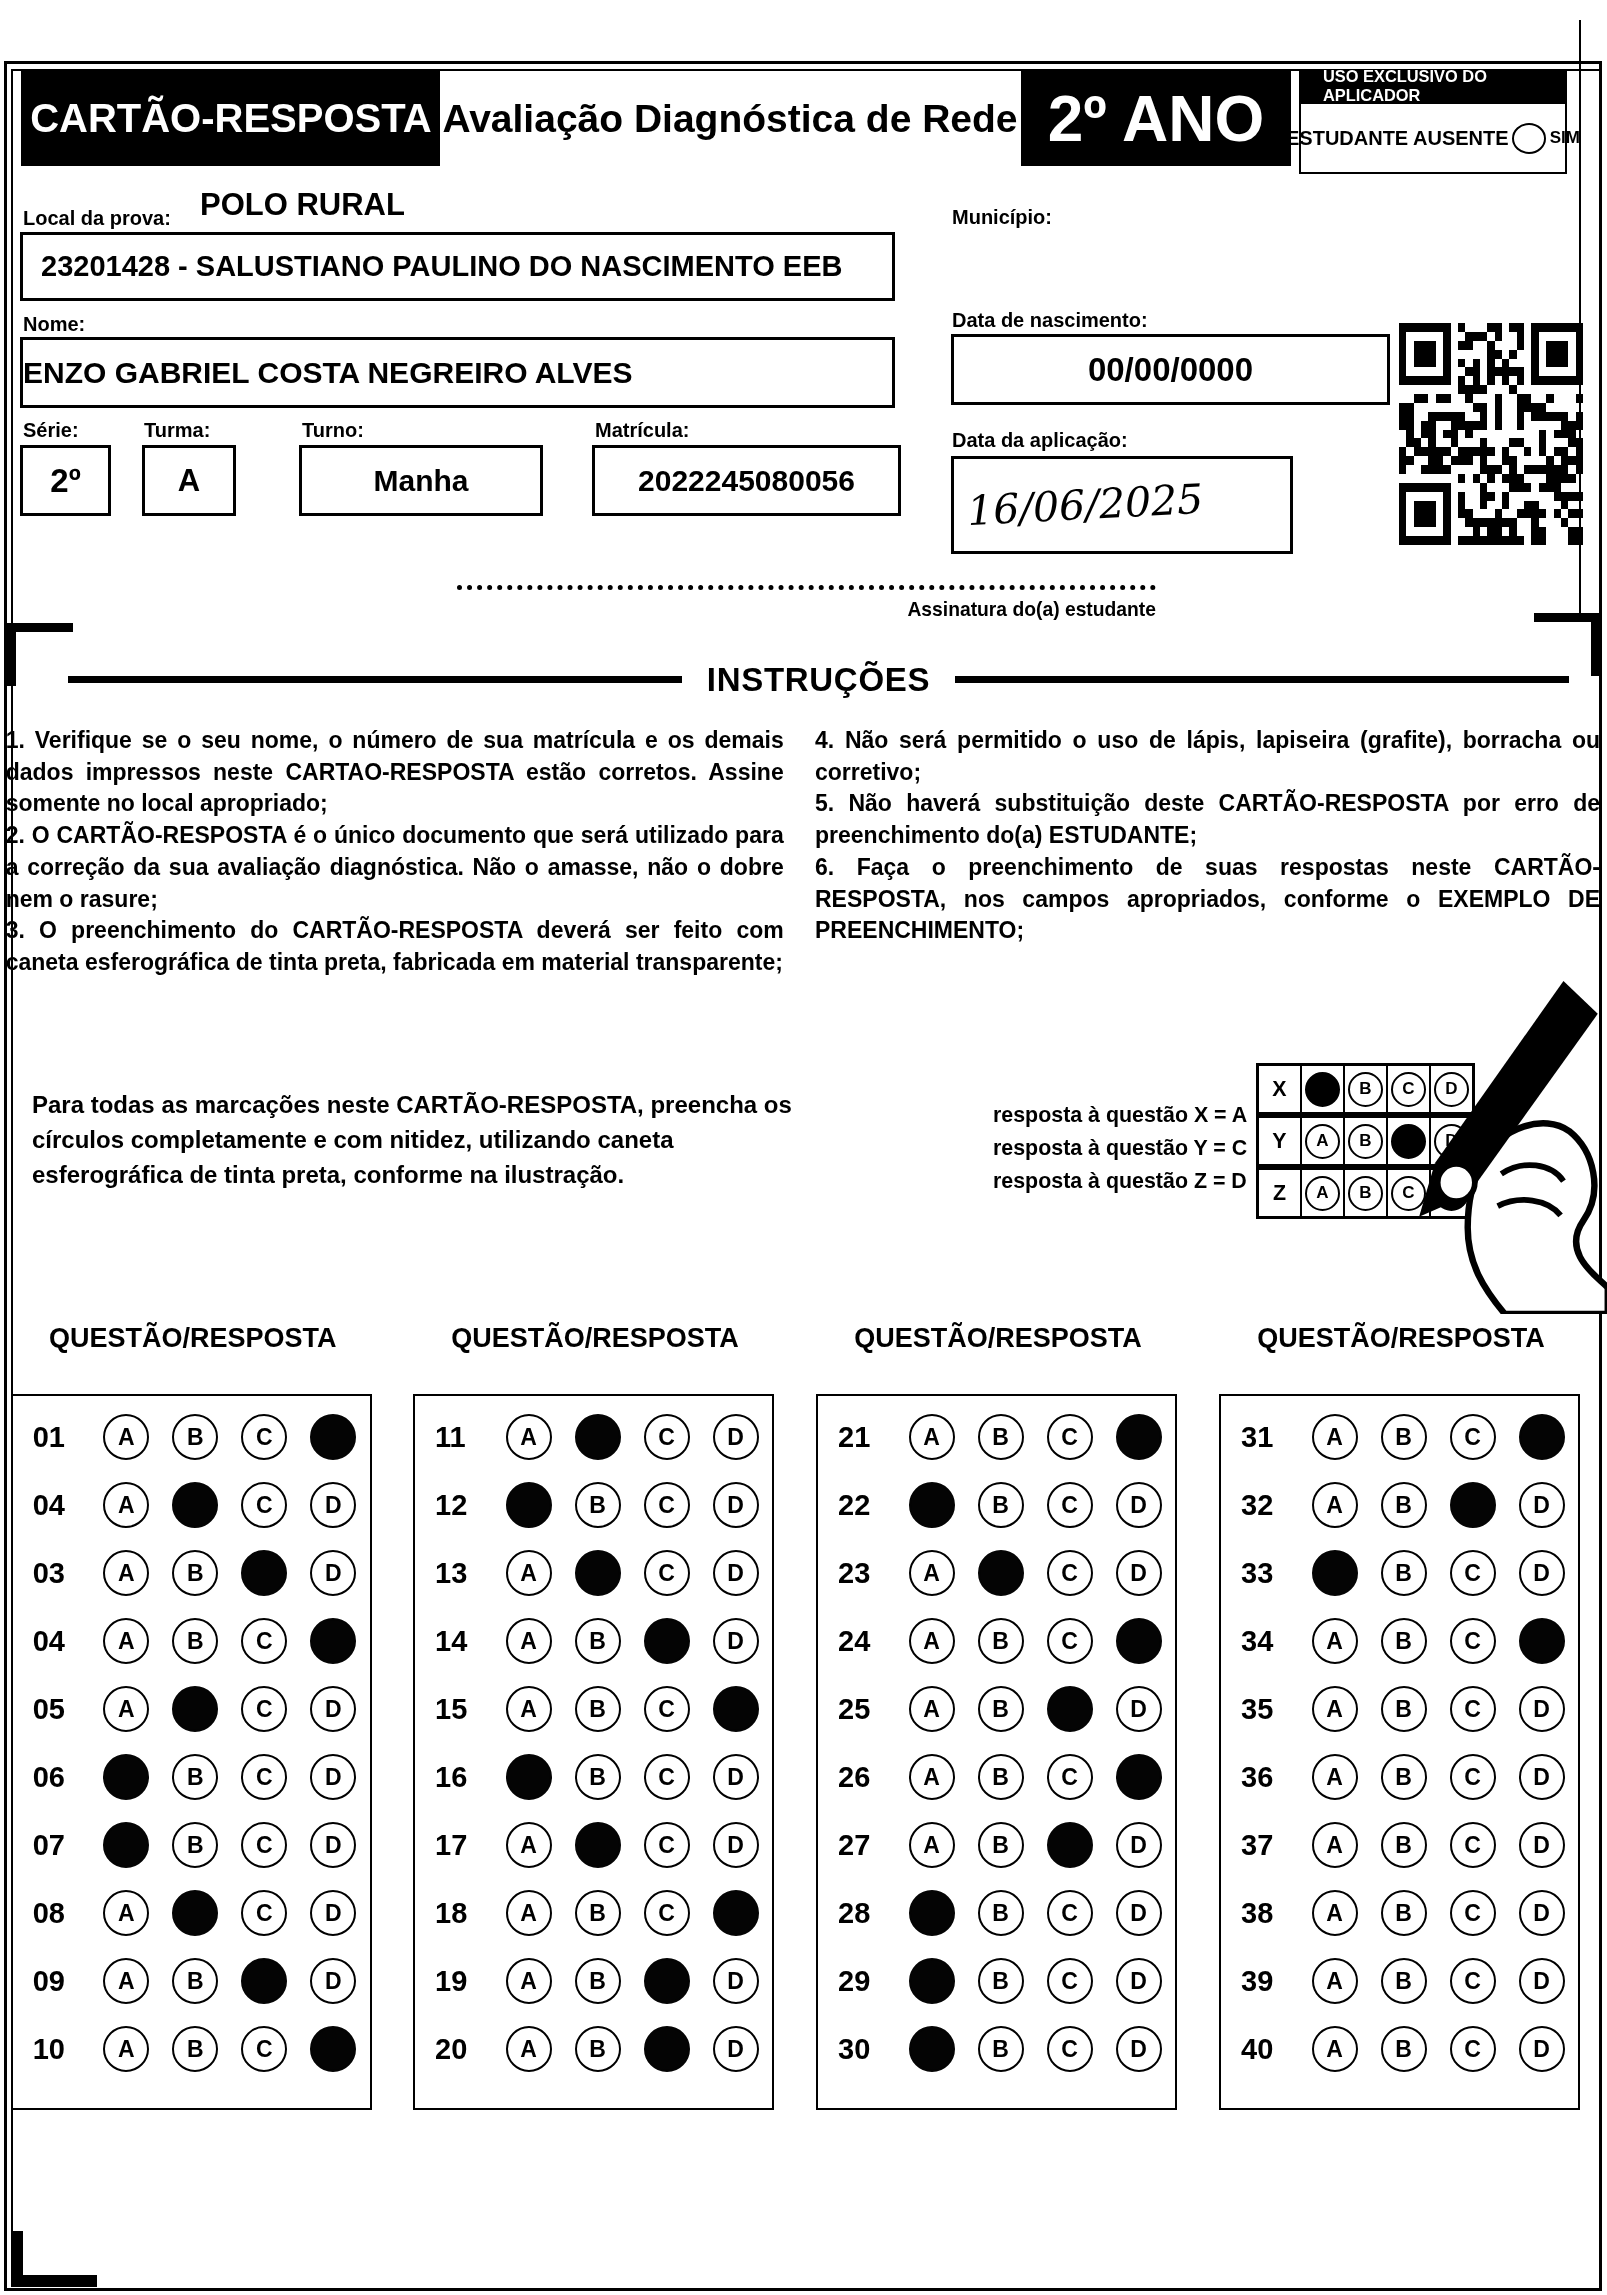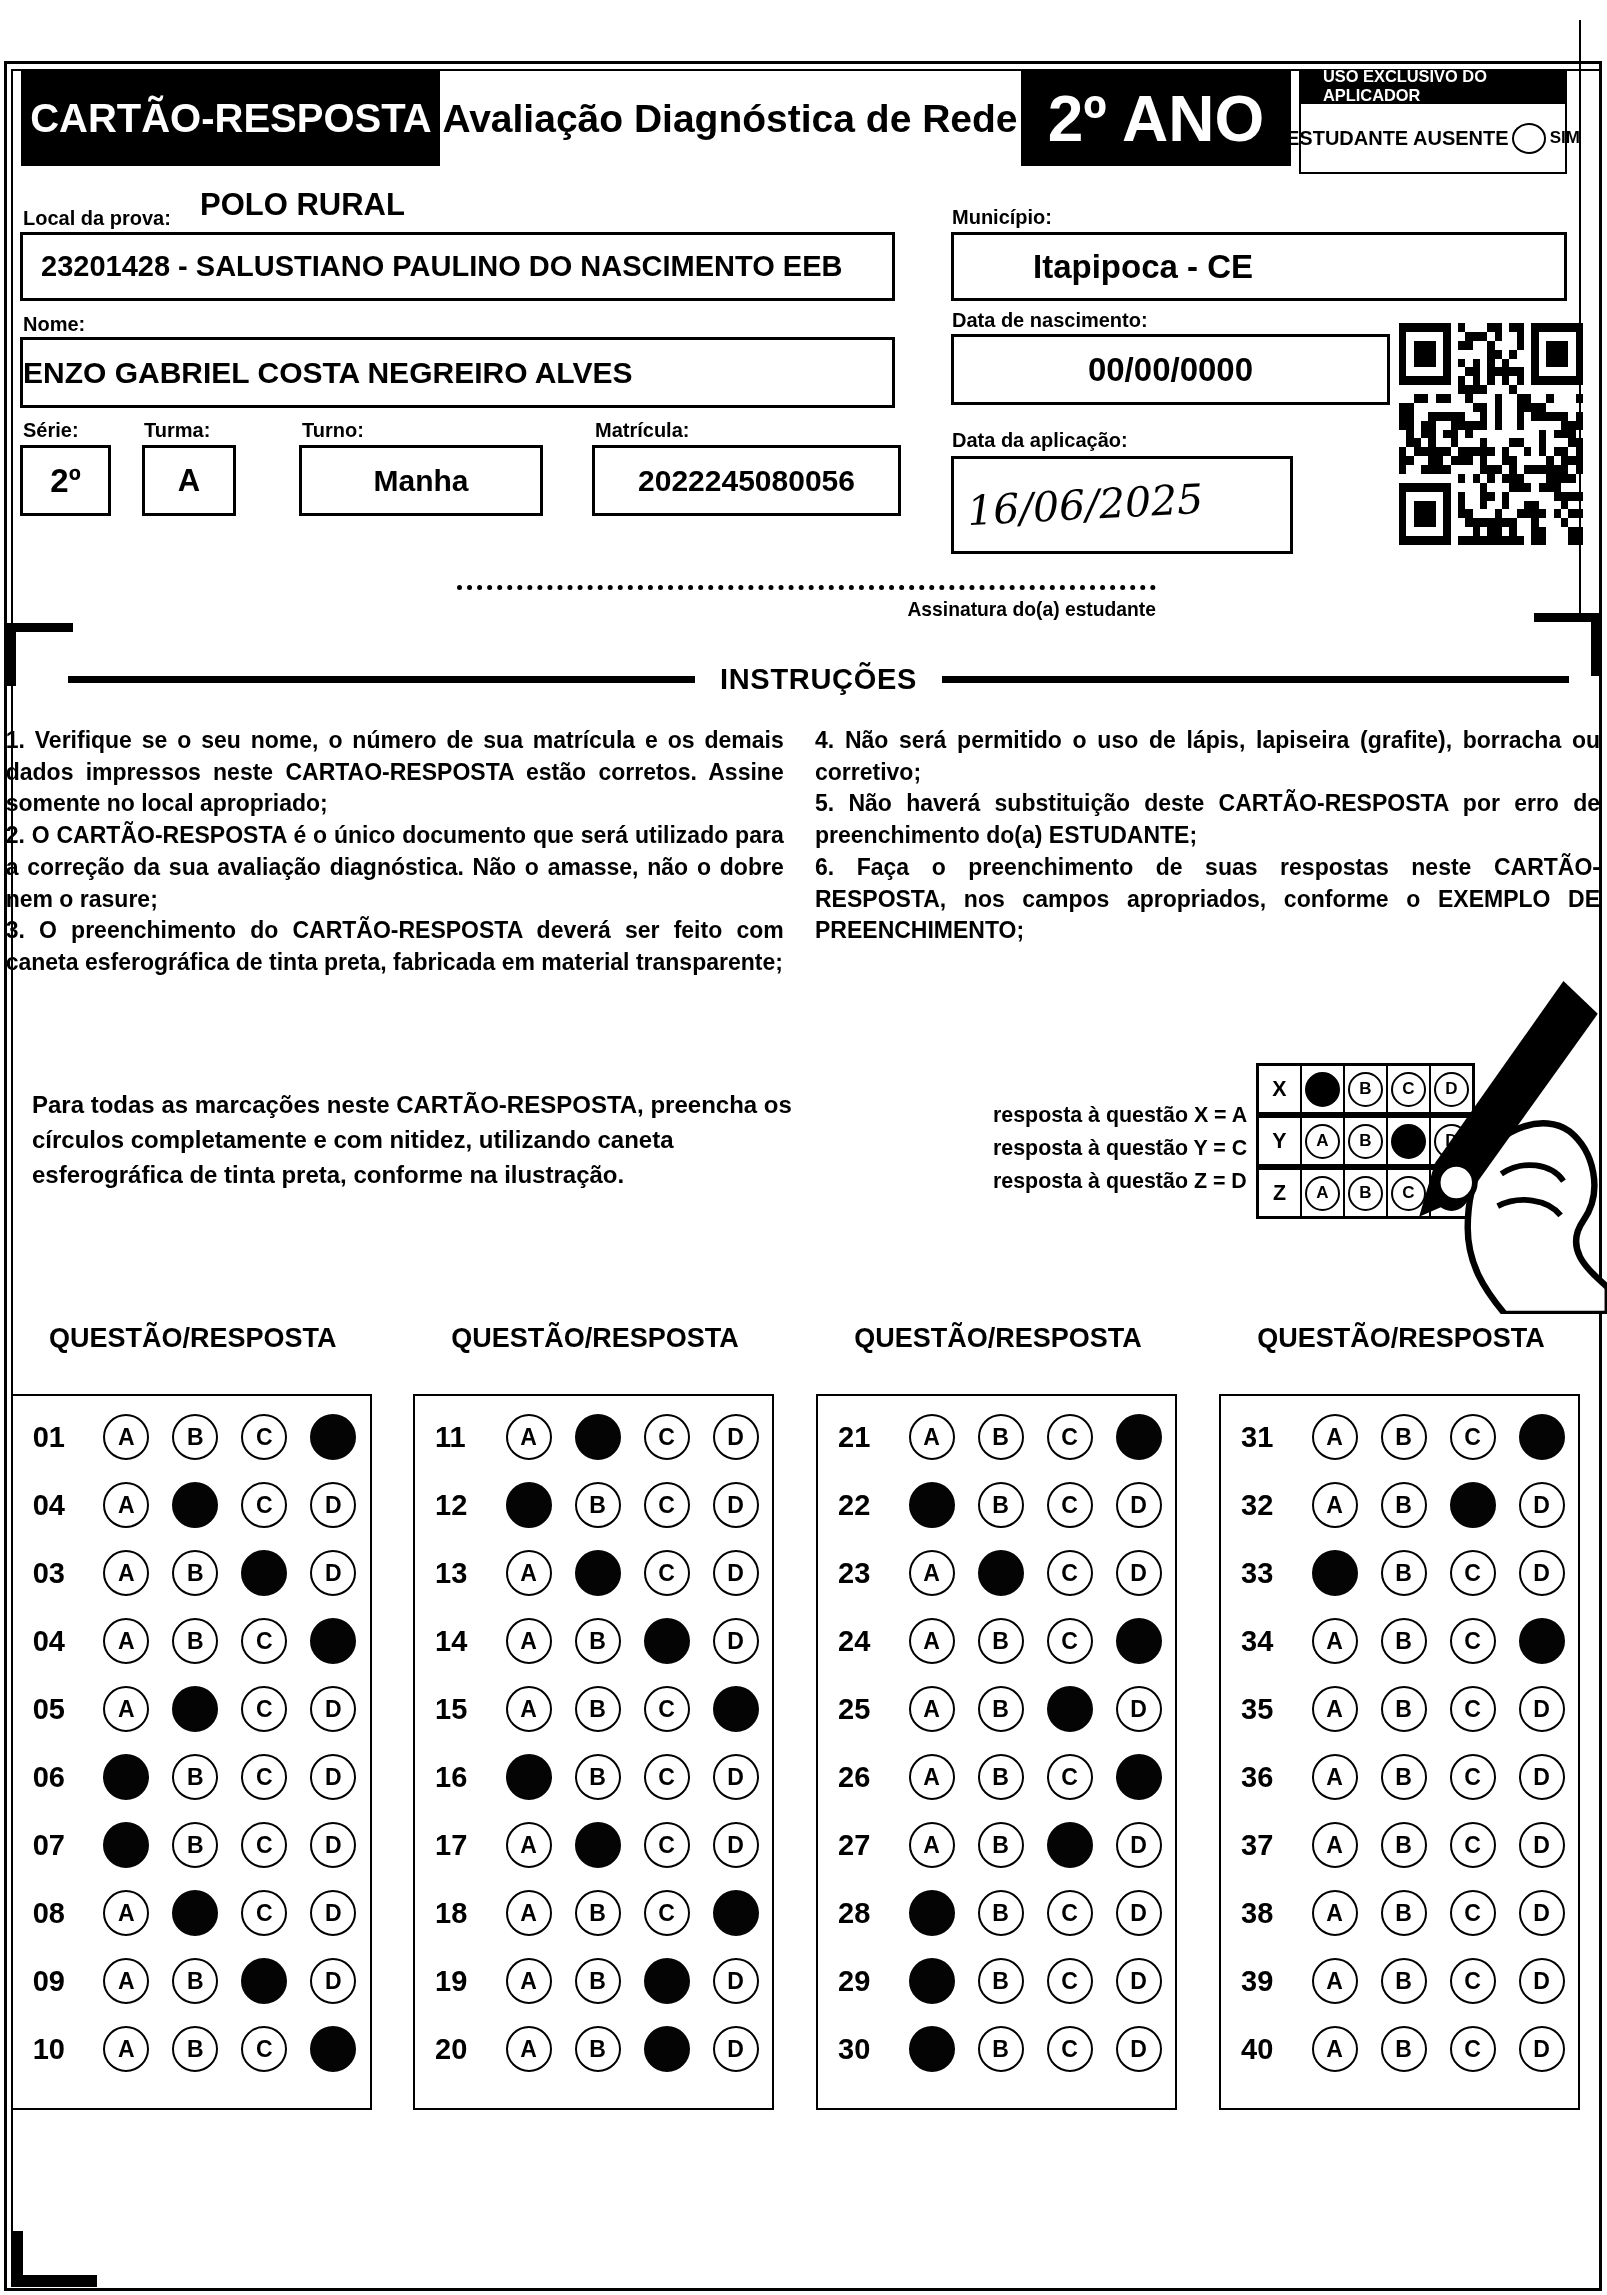--- a/index.html
+++ b/index.html
@@ -65,21 +65,21 @@
   .br-l-v{left:7.1px;top:623px;width:9.3px;height:63px;}
   .br-r-h{left:1534px;top:613px;width:66px;height:9.3px;}
   .br-r-v{left:1591px;top:613px;width:9.3px;height:63px;}
   .blm-v{left:11.4px;top:2231px;width:12px;height:56px;}
   .blm-h{left:11.4px;top:2275px;width:86px;height:12px;}
 
   
   .instr-head{position:absolute;left:68px;top:661px;width:1501px;height:37px;display:flex;
               align-items:center;gap:25px;}
   .instr-rule{flex:1;height:7.1px;background:#000;}
-  .instr-title{font-size:29px;font-weight:bold;letter-spacing:0.7px;}
+  .instr-title{font-size:33px;font-weight:bold;letter-spacing:0.7px;}
   .instr-col{position:absolute;top:725px;font-size:23px;font-weight:bold;text-align:justify;line-height:1.38;}
   .instr-left{left:5.7px;width:778px;}
   .instr-right{left:815px;width:785px;}
   .instr-col p{margin:0;}
 
   
   .ex-par{position:absolute;left:32px;top:1088px;width:793px;font-size:24px;font-weight:bold;line-height:1.45;}
   .ex-legend{position:absolute;left:993px;top:1099px;width:314px;font-size:21.4px;font-weight:bold;line-height:1.55;}
   .ex-grid{position:absolute;left:1256px;top:1063px;border:3.6px solid #000;background:#fff;}
   .ex-row{display:flex;}
@@ -126,21 +126,20 @@
       <span class="app-circle"></span>
       <span class="app-sim">SIM</span>
     </div>
   </div>
 
   <div class="lbl local-lbl">Local da prova:</div>
   <div class="local-val">POLO RURAL</div>
   <div class="vbox school-box">23201428 - SALUSTIANO PAULINO DO NASCIMENTO EEB</div>
 
   <div class="lbl mun-lbl">Município:</div>
-  <div class="vbox mun-box">Itapipoca - CE</div>
 
   <div class="lbl nome-lbl">Nome:</div>
   <div class="vbox nome-box">ENZO GABRIEL COSTA NEGREIRO ALVES</div>
 
   <div class="lbl nasc-lbl">Data de nascimento:</div>
   <div class="vbox nasc-box">00/00/0000</div>
 
   <svg class="qr" viewBox="0 0 25 25" preserveAspectRatio="none" shape-rendering="crispEdges">
       <rect x="0" y="0" width="1" height="1" fill="#000"></rect>
       <rect x="1" y="0" width="1" height="1" fill="#000"></rect>

